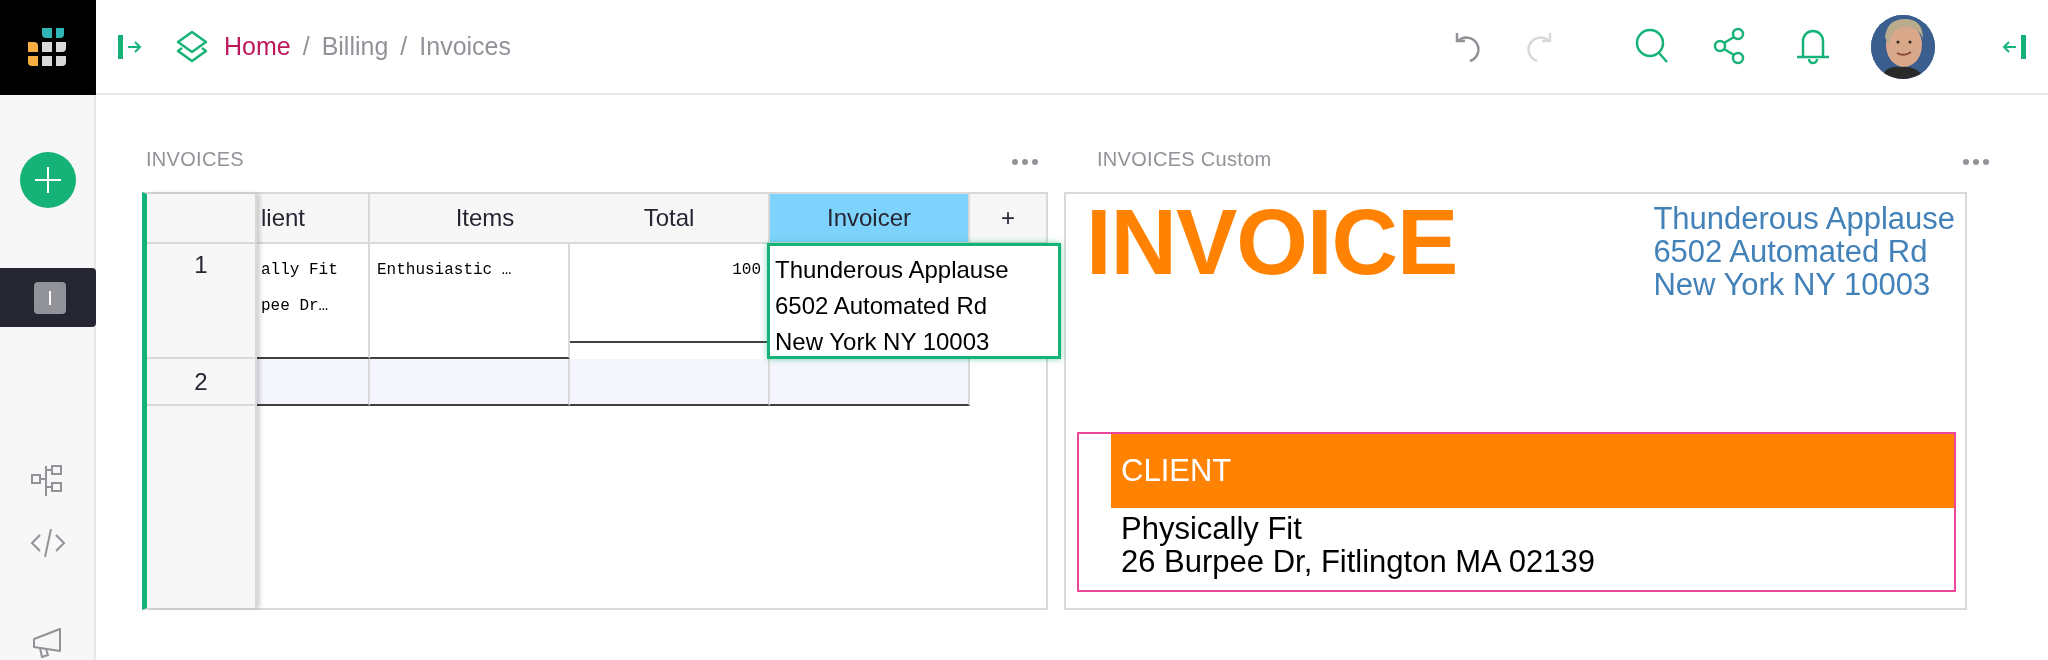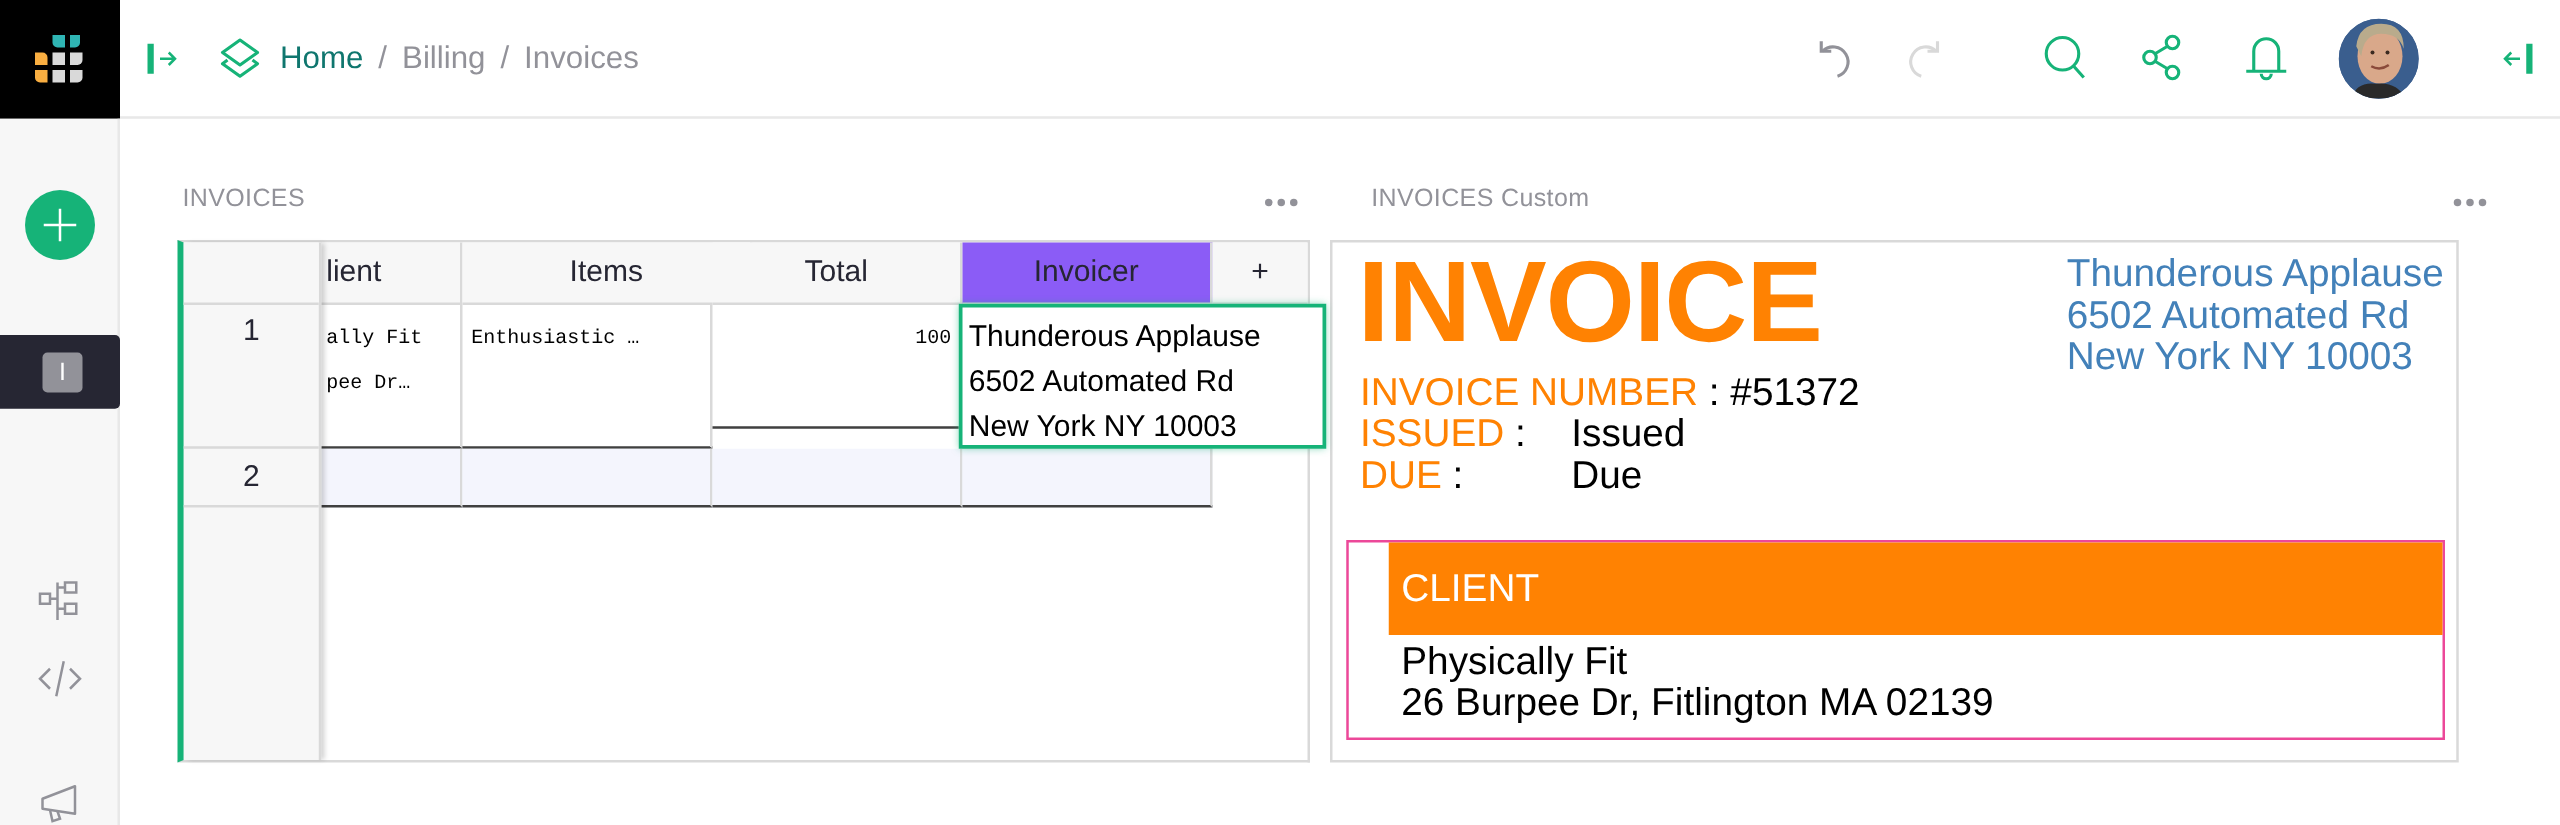--- a/index.html
+++ b/index.html
@@ -5,21 +5,21 @@
   * { box-sizing: border-box; margin: 0; padding: 0; }
   html, body { width: 2048px; height: 660px; overflow: hidden; background: #ffffff; font-family: "Liberation Sans", sans-serif; }
 
   
   .topbar { position: absolute; left: 0; top: 0; width: 2048px; height: 95px; background: #fff; border-bottom: 2px solid #e8e8e8; }
   .logo { position: absolute; left: 0; top: 0; width: 96px; height: 95px; background: #000; }
   .logo svg { position: absolute; left: 26px; top: 26px; }
   .left-toggle { position: absolute; left: 116px; top: 33px; width: 28px; height: 28px; }
   .breadcrumb { position: absolute; left: 174px; top: 26px; height: 40px; display: flex; align-items: center; font-size: 25px; color: #929299; }
   .breadcrumb .layers { width: 36px; height: 36px; margin-right: 14px; }
-  .breadcrumb .home { color: #0f766e; }
+  .breadcrumb .home { color: #be185d; }
   .breadcrumb .sep { margin: 0 12px; color: #929299; }
   .hdr-icon { position: absolute; top: 27px; width: 36px; height: 38px; }
   .avatar { position: absolute; left: 1871px; top: 15px; width: 64px; height: 64px; border-radius: 50%; overflow: hidden; background: #3d5f8f; }
   .right-toggle { position: absolute; left: 2000px; top: 33px; width: 28px; height: 28px; }
 
   
   .sidebar { position: absolute; left: 0; top: 95px; width: 96px; height: 565px; background: #f7f7f7; border-right: 2px solid #e8e8e8; }
   .fab { position: absolute; left: 20px; top: 57px; width: 56px; height: 56px; border-radius: 50%; background: #16b378; cursor: pointer; }
   .fab:before, .fab:after { content: ""; position: absolute; background: #fff; }
   .fab:before { left: 27px; top: 15px; width: 2px; height: 26px; }
@@ -31,21 +31,21 @@
   
   .panel-title { position: absolute; font-size: 20px; color: #929299; letter-spacing: 0.3px; }
   .panel-menu { position: absolute; width: 26px; height: 8px; display: flex; justify-content: space-between; align-items: center; cursor: pointer; }
   .panel-menu span { width: 6px; height: 6px; border-radius: 50%; background: #929299; display: block; }
 
   
   .grid { position: absolute; left: 142px; top: 192px; width: 906px; height: 418px; border: 2px solid #d9d9d9; border-left: 5px solid #16b378; background: #fff; overflow: visible; }
   .rownum-col { position: absolute; left: 0; top: 0; width: 110px; height: 414px; background: #f7f7f7; border-right: 2px solid #d9d9d9; box-shadow: 3px 0 4px rgba(0,0,0,0.18); z-index: 3; }
   .rownum { position: absolute; left: 0; width: 108px; text-align: center; font-size: 24px; color: #262633; border-bottom: 2px solid #d9d9d9; }
   .col-head { position: absolute; top: 0; height: 50px; background: #f7f7f7; border-right: 2px solid #d9d9d9; border-bottom: 2px solid #d9d9d9; font-size: 24px; color: #262633; text-align: center; line-height: 48px; overflow: hidden; white-space: nowrap; }
-  .col-head.sel { background: #8b5cf6; }
+  .col-head.sel { background: #7dd3fc; }
   .cell { position: absolute; border-right: 2px solid #d9d9d9; border-bottom: 2px solid #404040; font-size: 16px; color: #000; padding: 8px 7px; line-height: 36px; overflow: hidden; white-space: pre; font-family: Liberation Mono, monospace; }
   .cell.newrow { background: #f4f5fd; }
   .cell.num { text-align: right; }
   .active-cell { position: absolute; left: 620px; top: 49px; width: 294px; height: 116px; border: 3px solid #16b378; box-shadow: 0 0 6px rgba(22,179,120,0.55); background: #fff; padding: 6px 5px; font-size: 24px; line-height: 36px; color: #000; white-space: pre; z-index: 5; }
 
   
   .custom { position: absolute; left: 1064px; top: 192px; width: 903px; height: 418px; border: 2px solid #d9d9d9; background: #fff; overflow: hidden; }
   .inv-title { position: absolute; left: 20px; top: -2px; font-size: 92px; font-weight: bold; color: #ff8202; letter-spacing: -1px; line-height: 100px; }
   .inv-meta { position: absolute; left: 22px; top: 103px; font-size: 31px; line-height: 33px; }
   .inv-meta .lbl { color: #ff8202; }
@@ -193,31 +193,20 @@
 <div class="panel-title" style="left:1097px; top:148px">INVOICES Custom</div>
 <div class="panel-menu" style="left:1963px; top:158px">
     <span></span>
     <span></span>
     <span></span>
   </div>
 
 <div class="custom">
   <div class="inv-title">INVOICE</div>
 
-  <div class="inv-meta">
-    <div class="row">
-      <span class="lbl">INVOICE NUMBER</span><span class="val"> : #51372</span>
-    </div>
-    <div class="row">
-      <span class="lblcol"><span class="lbl">ISSUED</span><span class="val"> : </span></span><span class="val">Issued</span>
-    </div>
-    <div class="row">
-      <span class="lblcol"><span class="lbl">DUE</span><span class="val"> : </span></span><span class="val">Due</span>
-    </div>
-  </div>
 
   <div class="invoicer">Thunderous Applause
 6502 Automated Rd
 New York NY 10003</div>
 
   <div class="client-box">
     <div class="client-head">CLIENT</div>
     <div class="client-body">Physically Fit
 26 Burpee Dr, Fitlington MA 02139</div>
   </div>

